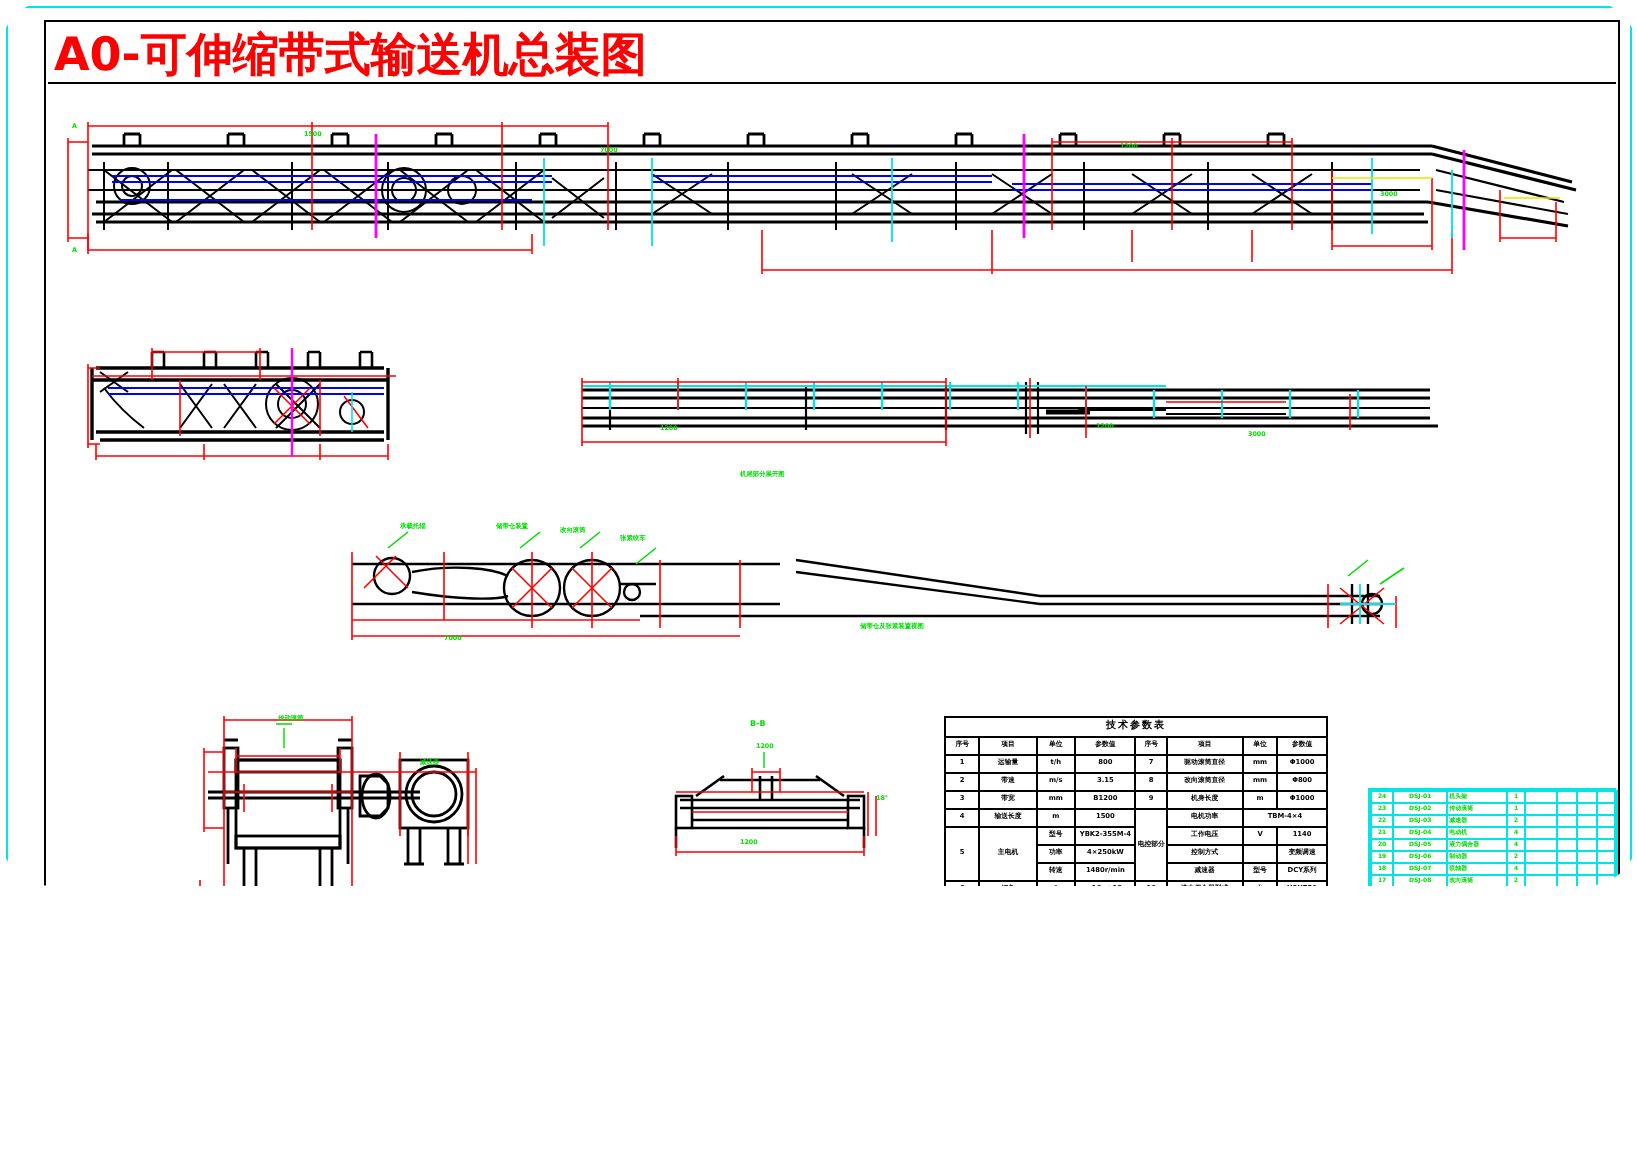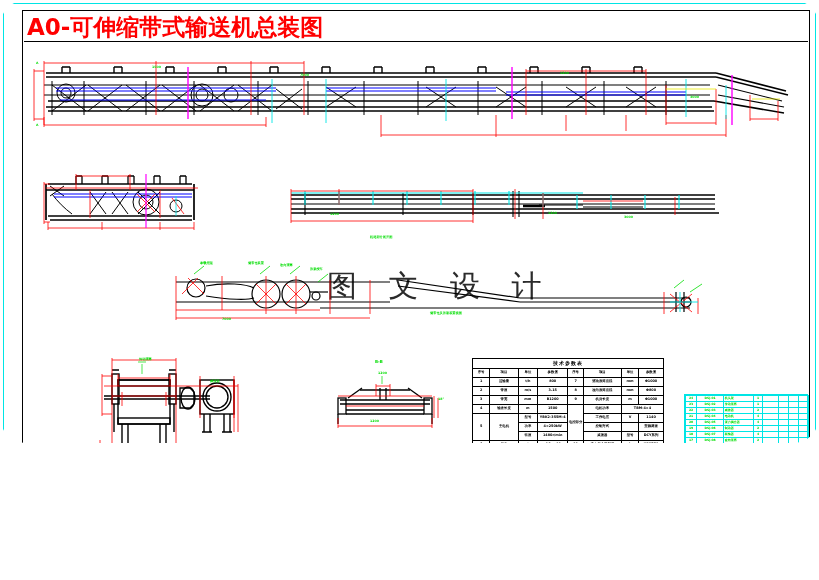--- a/index.html
+++ b/index.html
@@ -148,21 +148,20 @@
 <body>
 
 <div id="page">
 
   <div id="outer-border"></div>
   <div id="inner-border"></div>
 
   <div id="drawing-title">A0-可伸缩带式输送机总装图</div>
   <div id="title-rule"></div>
 
-  <div id="watermark">图 文 设 计</div>
 
   <div class="view" style="left:26px; top:55px;">
     <svg width="782" height="90" viewBox="0 0 782 90">
       <g stroke="#000" fill="none" stroke-width="1.6">
 
         <path d="M20 18 L690 18"></path>
         <path d="M20 22 L690 22"></path>
         <path d="M690 18 L760 36"></path>
         <path d="M690 22 L762 40"></path>
 

